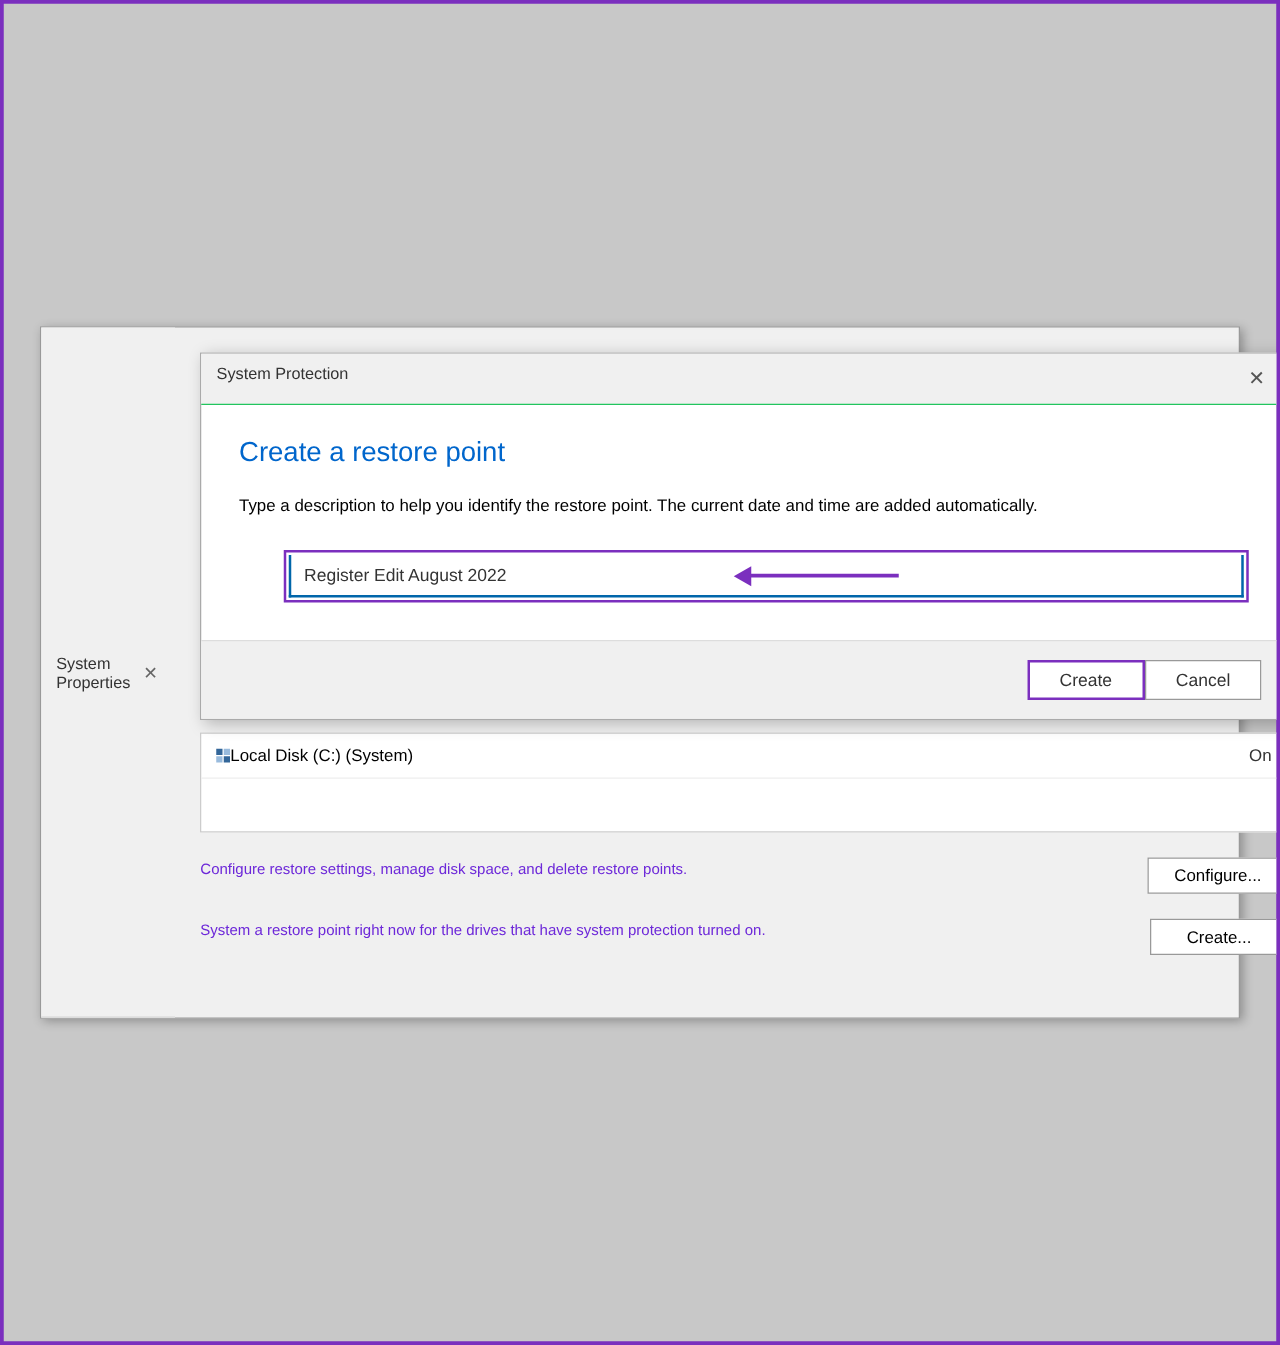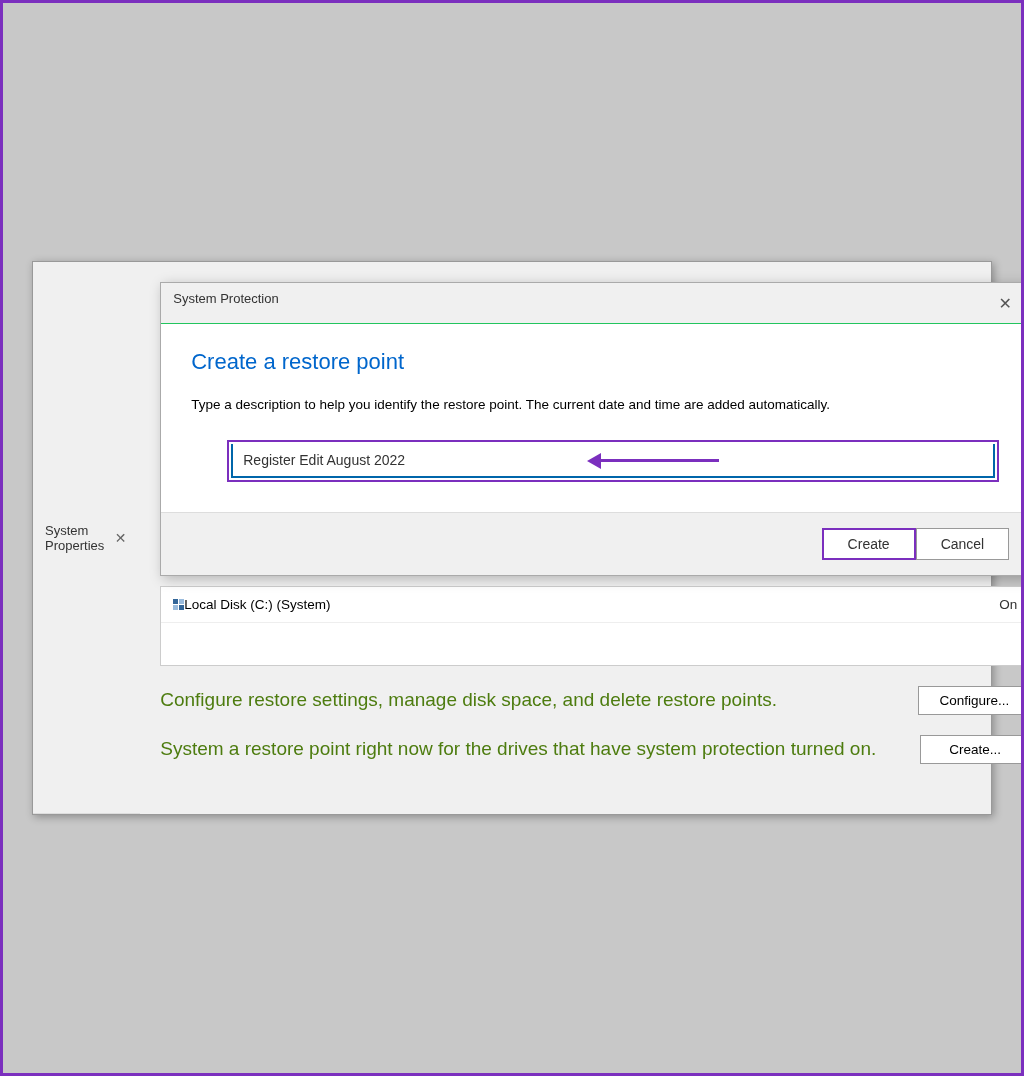--- a/index.html
+++ b/index.html
@@ -224,22 +224,22 @@
 
     .configure-section {
       display: flex;
       align-items: flex-start;
       justify-content: space-between;
       margin-bottom: 20px;
       gap: 20px;
     }
 
     .configure-text {
-      font-size: 19px;
-      color: #4d7c0f;
+      font-size: 12px;
+      color: #6d28d9;
       line-height: 1.5;
       flex: 1;
     }
 
     .btn-configure {
       padding: 6px 20px;
       font-size: 13.5px;
       cursor: pointer;
       border: 1px solid #999;
       background: white;

